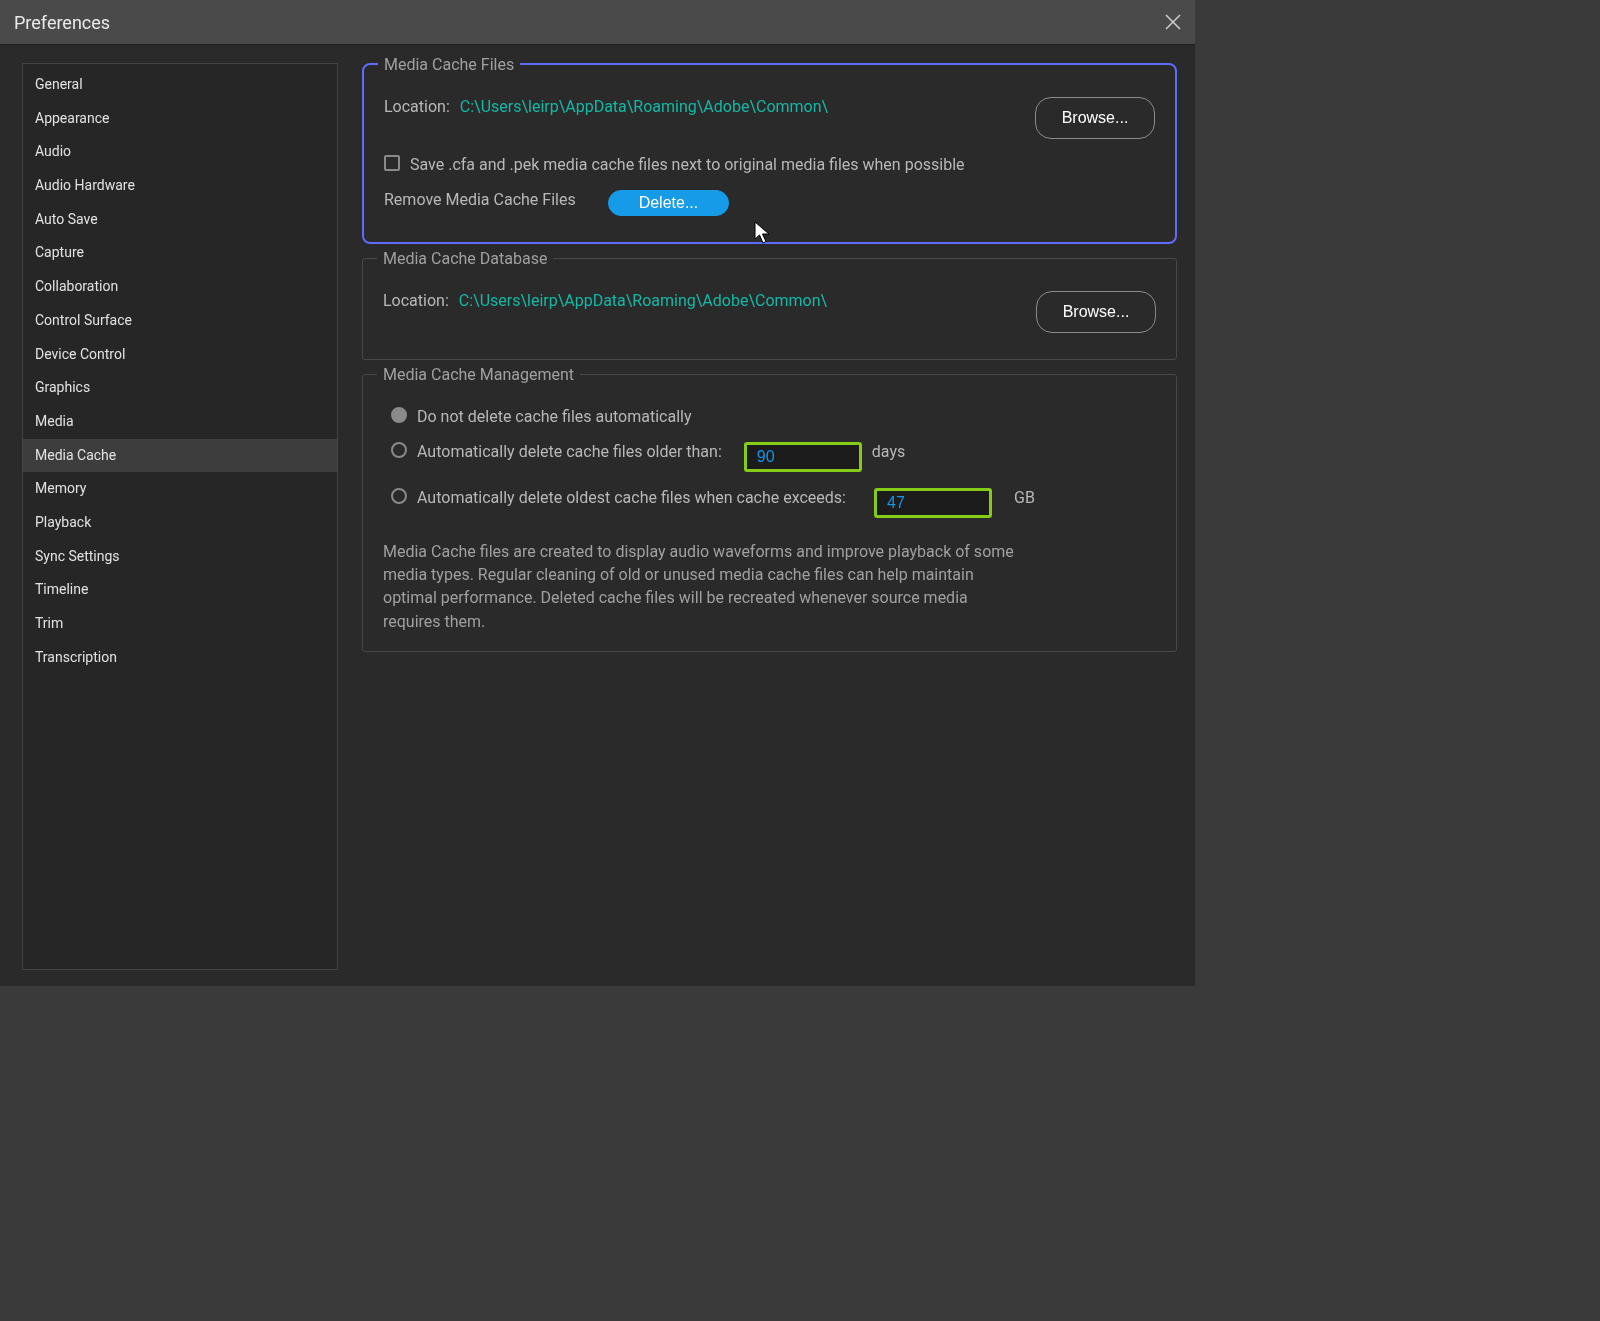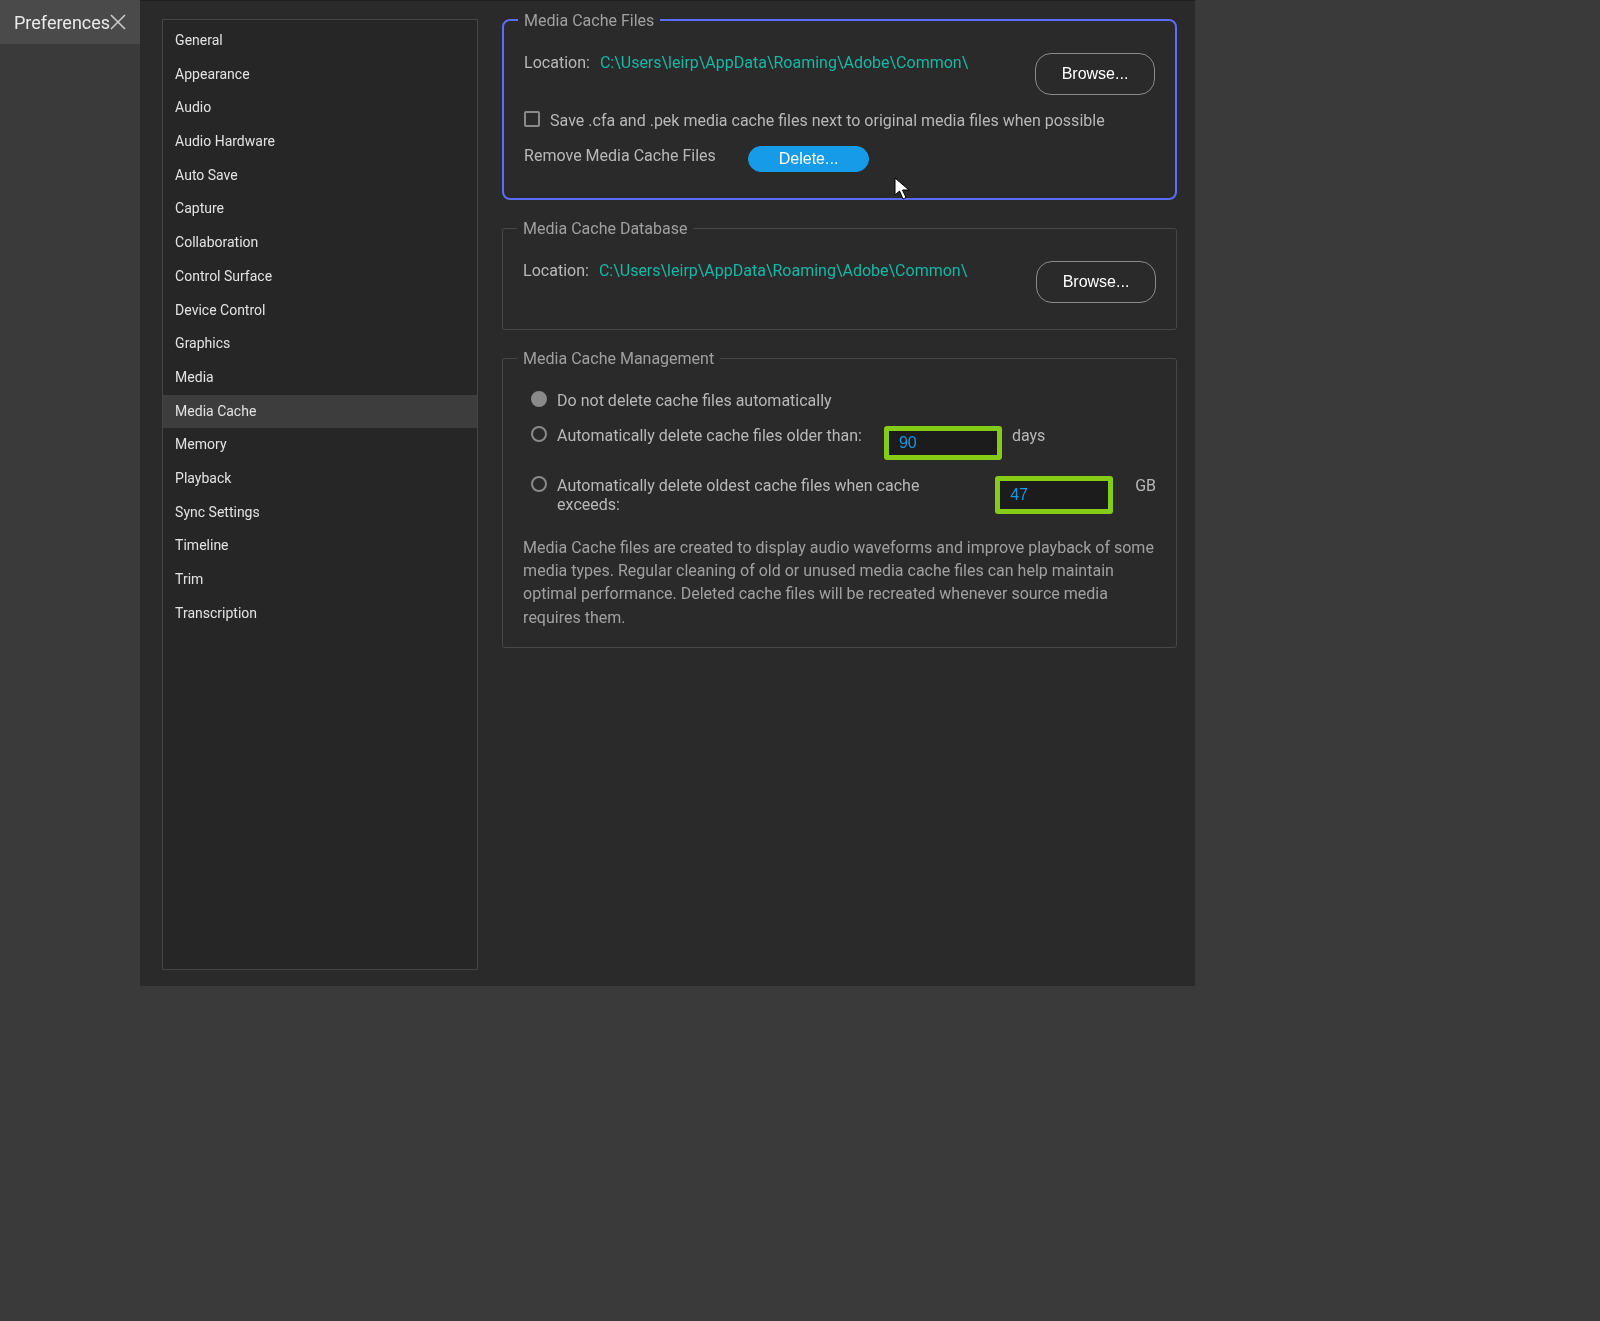--- a/index.html
+++ b/index.html
@@ -7,21 +7,21 @@
     background: #3a3a3a;
     font-family: -apple-system, BlinkMacSystemFont, "Segoe UI", Roboto, Arial, sans-serif;
     font-size: 16px;
     color: #d0d0d0;
     width: 1195px;
     height: 986px;
     overflow: hidden;
   }
   .window {
     width: 100%; height: 100%;
-    display: flex; 
+    display: flex; flex-direction: column;
   }
   .titlebar {
     height: 44px;
     background: #4a4a4a;
     display: flex; align-items: center; justify-content: space-between;
     padding: 0 14px;
     color: #eaeaea;
     font-size: 18px;
     font-weight: 400;
   }
@@ -55,21 +55,21 @@
     color: #e2e2e2;
     cursor: pointer;
     line-height: 1.55;
   }
   .sidebar-item.selected {
     background: #3d3d3d;
   }
   .content {
     flex: 1;
     display: flex; flex-direction: column;
-    gap: 28px;
+    gap: 14px;
   }
   .fieldset {
     position: relative;
     border: 1px solid #474747;
     border-radius: 3px;
     padding: 24px 20px 18px 20px;
   }
   .fieldset.highlight {
     border: 2px solid #5c6cff;
     border-radius: 8px;
@@ -119,21 +119,21 @@
     width: 16px; height: 16px;
     border: 2px solid #8a8a8a;
     border-radius: 50%;
     display: inline-block;
     flex-shrink: 0;
     position: relative;
   }
   .radio.filled { background: #8a8a8a; }
   .input-num {
     background: #1c1c1c;
-    border: 5px solid #84cc16;
+    border: 3px solid #84cc16;
     color: #1296e6;
     width: 118px;
     padding: 3px 10px;
     font-size: 16px;
     border-radius: 3px;
   }
   .desc {
     color: #a0a0a0;
     font-size: 16px;
     line-height: 1.45;

